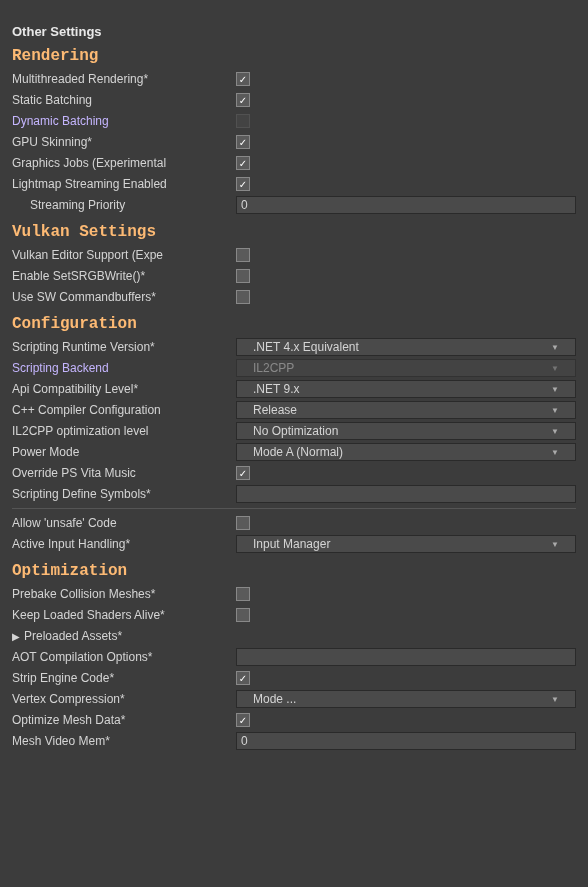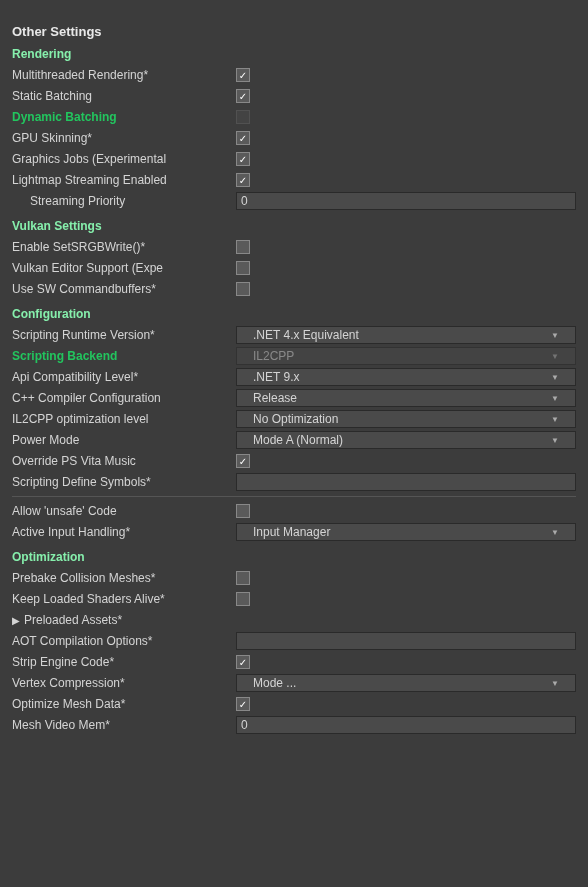--- a/index.html
+++ b/index.html
@@ -16,40 +16,40 @@
       padding: 8px 12px;
     }
     .section-title {
       font-size: 13px;
       font-weight: bold;
       color: #e8e8e8;
       margin-bottom: 6px;
       margin-top: 16px;
     }
     .subsection-title {
-      font-size: 12px;
+      font-size: 16px;
       font-weight: bold;
-      color: #86efac;
+      color: #fdba74;
       margin: 8px 0 4px 0;
+      font-family: Liberation Mono, monospace;
     }
     .row {
       display: flex;
       align-items: center;
       min-height: 20px;
       margin-bottom: 1px;
     }
     .row-label {
       flex: 0 0 224px;
       color: #d4d4d4;
       font-size: 12px;
       padding-right: 19px;
     }
     .row-label.disabled {
-      color: #22c55e;
-      font-weight: bold;
+      color: #c4b5fd;
     }
     .row-control {
       flex: 1;
       display: flex;
       align-items: center;
     }
     .checkbox-box {
       width: 14px;
       height: 14px;
       background: #5a5a5a;
@@ -163,27 +163,27 @@
   <div class="row">
     <div class="row-label" style="padding-left: 18px;">Streaming Priority</div>
     <div class="row-control">
       <input class="text-input" type="text" value="0" style="">
     </div>
   </div>
 
   <div class="subsection-title">Vulkan Settings</div>
 
   <div class="row">
+    <div class="row-label">Vulkan Editor Support (Expe</div>
+    <div class="row-control">
+      <div class="checkbox-box"></div>
+    </div>
+  </div>
+  <div class="row">
     <div class="row-label">Enable SetSRGBWrite()*</div>
-    <div class="row-control">
-      <div class="checkbox-box"></div>
-    </div>
-  </div>
-  <div class="row">
-    <div class="row-label">Vulkan Editor Support (Expe</div>
     <div class="row-control">
       <div class="checkbox-box"></div>
     </div>
   </div>
   <div class="row">
     <div class="row-label">Use SW Commandbuffers*</div>
     <div class="row-control">
       <div class="checkbox-box"></div>
     </div>
   </div>

